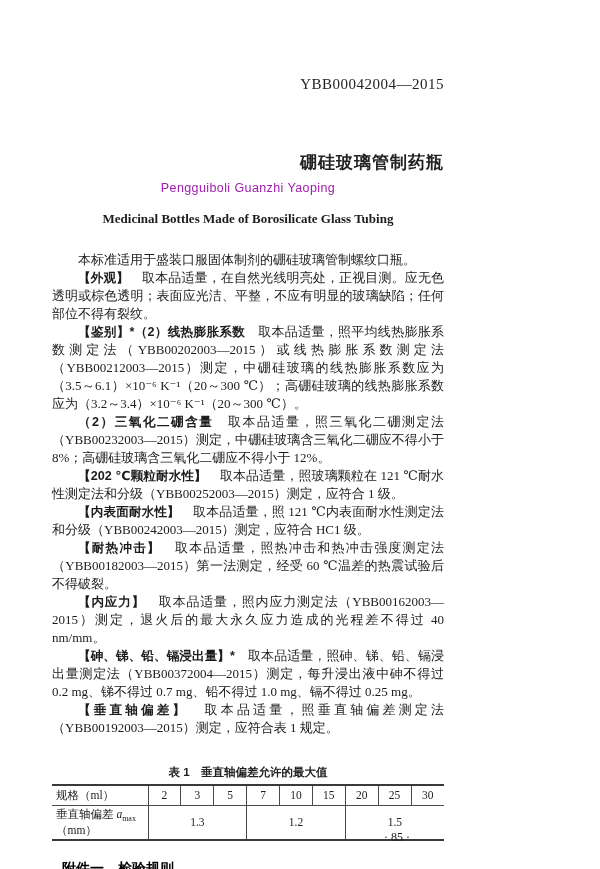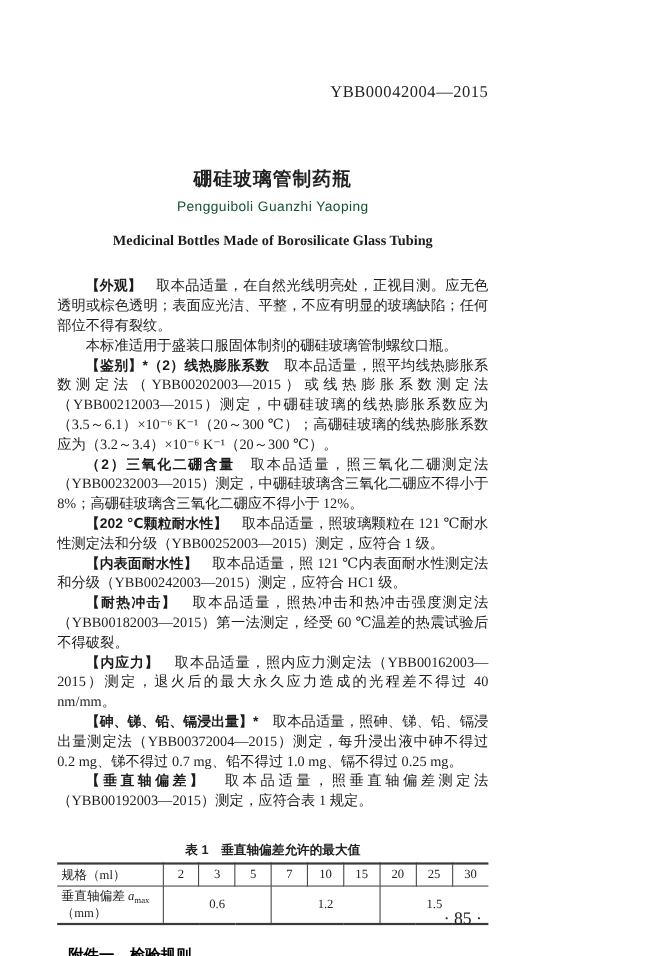--- a/index.html
+++ b/index.html
@@ -18,33 +18,33 @@
   }
   .doc-number {
     padding-top:76px;
     text-align:right;
     font-size:15px;
     letter-spacing:0.5px;
     color:#222;
   }
   .title-zh {
     margin-top:58px;
-    text-align:center;
+    text-align:right;
     font-size:17px;
     font-weight:bold;
     font-family:"Liberation Sans","DejaVu Sans",sans-serif;
     letter-spacing:1px;
     color:#222;
   }
   .title-pinyin {
     margin-top:7px;
     text-align:center;
     font-size:12.5px;
     font-family:"Liberation Sans","DejaVu Sans",sans-serif;
-    color:#14532d;
+    color:#a21caf;
     letter-spacing:0.4px;
   }
   .title-en {
     margin-top:16px;
     text-align:center;
     font-size:13px;
     font-weight:bold;
     color:#1c1c1c;
   }
   .body-text {
@@ -103,40 +103,40 @@
   }
   .appendix-items {
     margin-top:8px;
     font-size:13px;
     line-height:19px;
     text-align:justify;
   }
   .appendix-items p { margin:0; padding-left:10px; text-indent:0; }
   .page-number {
     position:absolute;
-    right:58px;
+    right:86px;
     bottom:24px;
-    font-size:16px;
+    font-size:12px;
     color:#222;
   }
 </style>
 </head>
 <body>
 
 <div class="page">
 
   <div class="doc-number">YBB00042004—2015</div>
 
   <div class="title-zh">硼硅玻璃管制药瓶</div>
   <div class="title-pinyin">Pengguiboli Guanzhi Yaoping</div>
   <div class="title-en">Medicinal Bottles Made of Borosilicate Glass Tubing</div>
 
   <div class="body-text">
+    <p><b class="lbl"></b><span>本标准适用于盛装口服固体制剂的硼硅玻璃管制螺纹口瓶。</span></p>
     <p><b class="lbl">【外观】</b><span>　取本品适量，在自然光线明亮处，正视目测。应无色透明或棕色透明；表面应光洁、平整，不应有明显的玻璃缺陷；任何部位不得有裂纹。</span></p>
-    <p><b class="lbl"></b><span>本标准适用于盛装口服固体制剂的硼硅玻璃管制螺纹口瓶。</span></p>
     <p><b class="lbl">【鉴别】*（2）线热膨胀系数</b><span>　取本品适量，照平均线热膨胀系数测定法（YBB00202003—2015）或线热膨胀系数测定法（YBB00212003—2015）测定，中硼硅玻璃的线热膨胀系数应为（3.5～6.1）×10⁻⁶ K⁻¹（20～300 ℃）；高硼硅玻璃的线热膨胀系数应为（3.2～3.4）×10⁻⁶ K⁻¹（20～300 ℃）。</span></p>
     <p><b class="lbl">（2）三氧化二硼含量</b><span>　取本品适量，照三氧化二硼测定法（YBB00232003—2015）测定，中硼硅玻璃含三氧化二硼应不得小于 8%；高硼硅玻璃含三氧化二硼应不得小于 12%。</span></p>
     <p><b class="lbl">【202 ℃颗粒耐水性】</b><span>　取本品适量，照玻璃颗粒在 121 ℃耐水性测定法和分级（YBB00252003—2015）测定，应符合 1 级。</span></p>
     <p><b class="lbl">【内表面耐水性】</b><span>　取本品适量，照 121 ℃内表面耐水性测定法和分级（YBB00242003—2015）测定，应符合 HC1 级。</span></p>
     <p><b class="lbl">【耐热冲击】</b><span>　取本品适量，照热冲击和热冲击强度测定法（YBB00182003—2015）第一法测定，经受 60 ℃温差的热震试验后不得破裂。</span></p>
     <p><b class="lbl">【内应力】</b><span>　取本品适量，照内应力测定法（YBB00162003—2015）测定，退火后的最大永久应力造成的光程差不得过 40 nm/mm。</span></p>
     <p><b class="lbl">【砷、锑、铅、镉浸出量】*</b><span>　取本品适量，照砷、锑、铅、镉浸出量测定法（YBB00372004—2015）测定，每升浸出液中砷不得过 0.2 mg、锑不得过 0.7 mg、铅不得过 1.0 mg、镉不得过 0.25 mg。</span></p>
     <p><b class="lbl">【垂直轴偏差】</b><span>　取本品适量，照垂直轴偏差测定法（YBB00192003—2015）测定，应符合表 1 规定。</span></p>
   </div>
 
@@ -163,21 +163,21 @@
         <td>5</td>
         <td>7</td>
         <td>10</td>
         <td>15</td>
         <td>20</td>
         <td>25</td>
         <td>30</td>
       </tr>
       <tr>
         <td><span>垂直轴偏差 </span><span class="var-a">a</span><sub class="small">max</sub><span>（mm）</span></td>
-        <td colspan="3">0.6</td>
+        <td colspan="3">1.3</td>
         <td colspan="3">1.2</td>
         <td colspan="3">1.5</td>
       </tr>
     </tbody>
       </table>
   </div>
 
   <div class="appendix-heading">附件一　检验规则</div>
 
   <div class="appendix-items">

